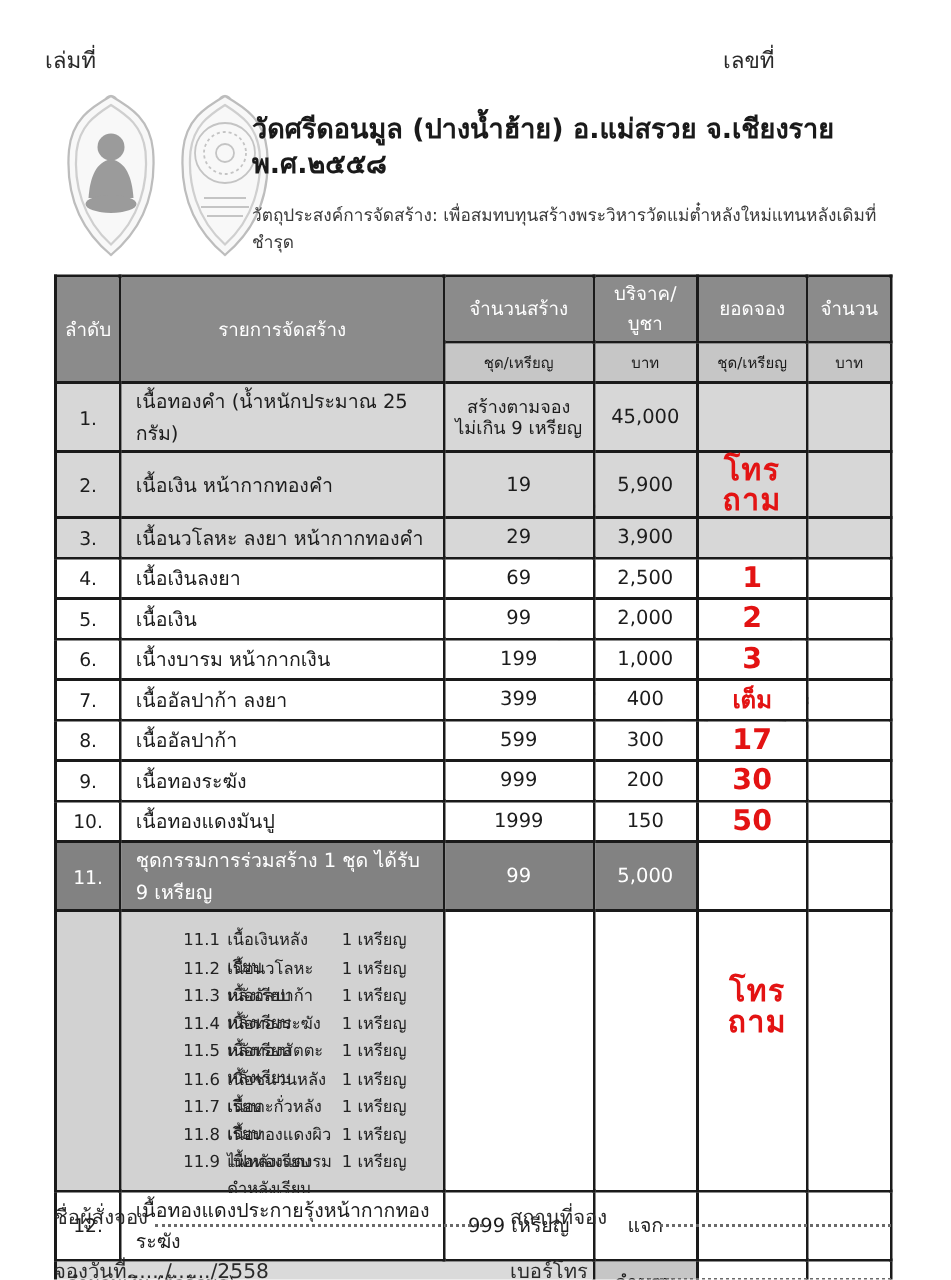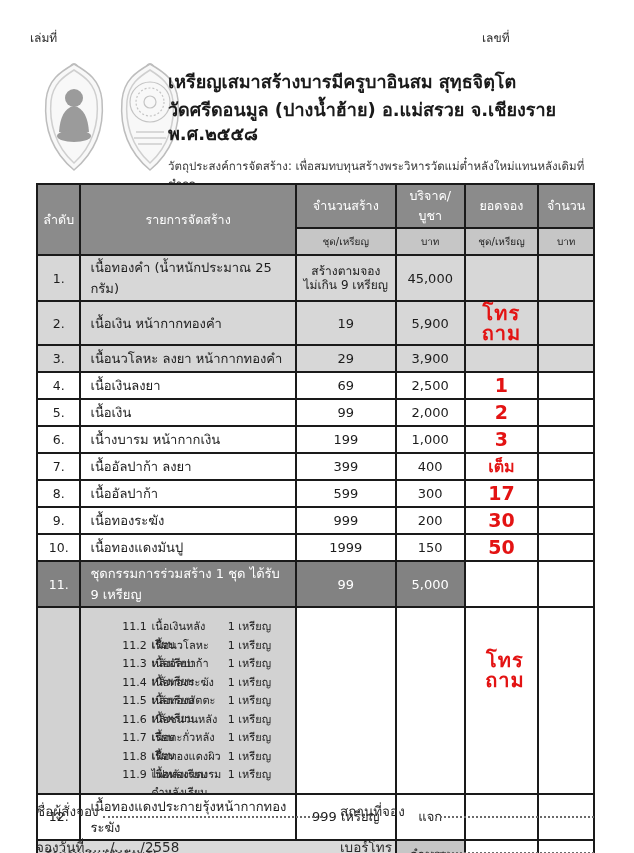--- a/index.html
+++ b/index.html
@@ -5,21 +5,21 @@
   * { box-sizing: border-box; margin: 0; padding: 0; }
   html,body { width: 634px; height: 853px; }
   body {
     font-family: "DejaVu Sans", sans-serif;
     background: #ffffff;
     color: #1c1c1c;
     position: relative;
     overflow: hidden;
   }
   
-  .top-label { position: absolute; top: 28px; font-size: 12px; color: #2a2a2a; }
+  .top-label { position: absolute; top: 28px; font-size: 15px; color: #2a2a2a; }
   .top-label.left  { left: 30px; }
   .top-label.right { left: 482px; }
 
   
   .amulets { position: absolute; left: 36px; top: 60px; width: 152px; height: 116px; }
   .title-block { position: absolute; left: 168px; top: 70px; width: 440px; }
   .doc-title    { font-size: 18px; font-weight: bold; color: #1a1a1a; line-height: 1.3; }
   .doc-subtitle { font-size: 18px; font-weight: bold; color: #1a1a1a; margin-top: 5px; line-height: 1.3; }
   .doc-purpose  { font-size: 11.5px; color: #3a3a3a; margin-top: 12px; }
 
@@ -108,21 +108,20 @@
       <circle cx="114" cy="42" r="14" stroke-dasharray="2 2"></circle>
       <circle cx="114" cy="42" r="6"></circle>
       <line x1="100" y1="72" x2="128" y2="72"></line>
       <line x1="98" y1="78" x2="130" y2="78"></line>
       <line x1="102" y1="84" x2="126" y2="84"></line>
     </g>
   </svg>
 </div>
 
 <div class="title-block">
-  <div class="doc-title">เหรียญเสมาสร้างบารมีครูบาอินสม สุทฺธจิตฺโต</div>
   <div class="doc-subtitle">วัดศรีดอนมูล (ปางน้ำฮ้าย) อ.แม่สรวย จ.เชียงราย พ.ศ.๒๕๕๘</div>
   <div class="doc-purpose">วัตถุประสงค์การจัดสร้าง: เพื่อสมทบทุนสร้างพระวิหารวัดแม่ต๋ำหลังใหม่แทนหลังเดิมที่ชำรุด</div>
 </div>
 
 <div class="wm wm-text1">—๑ สร้างบารมี ๑—</div>
 <div class="wm wm-text2">ครูบาอินสม สุทธจิตโต</div>
 <svg class="wm" style="left:120px; top:270px;" width="420" height="290" viewBox="0 0 420 290">
   <g fill="#8a8a8a" opacity="0.10">
     <circle cx="110" cy="70" r="26"></circle>
     <path d="M110,94 C80,100 66,130 62,190 L158,190 C154,130 140,100 110,94 Z"></path>

